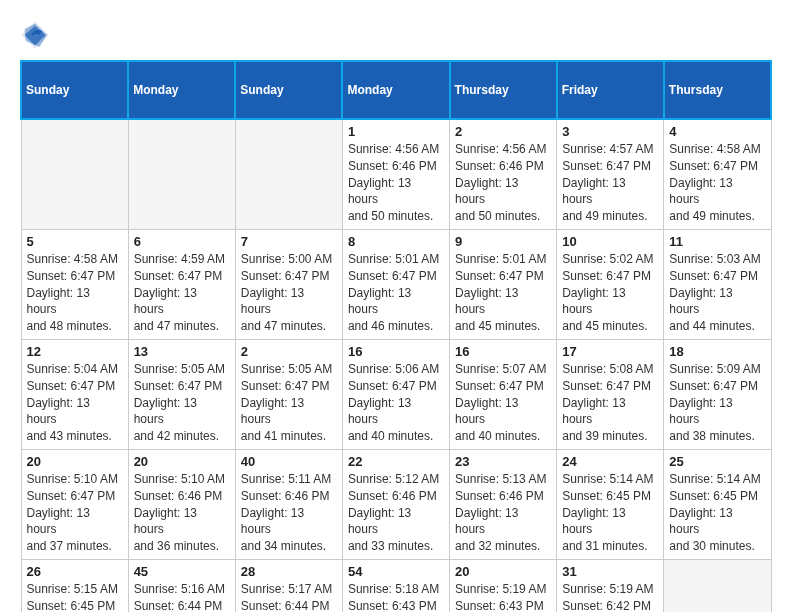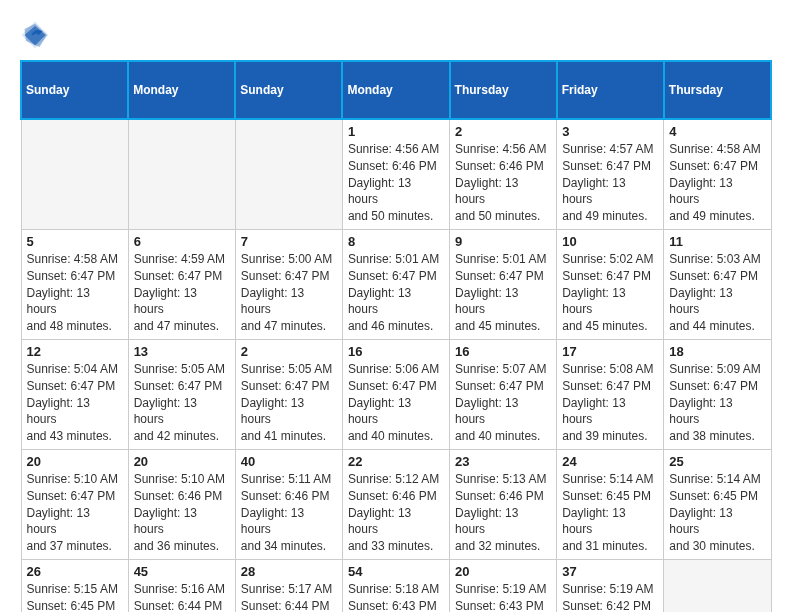--- a/index.html
+++ b/index.html
@@ -252,19 +252,19 @@
         </td>
         <td>
           <div class="day-number">54</div>
           <div class="day-info">Sunrise: 5:18 AM<br>Sunset: 6:43 PM<br>Daylight: 13 hours<br>and 25 minutes.</div>
         </td>
         <td>
           <div class="day-number">20</div>
           <div class="day-info">Sunrise: 5:19 AM<br>Sunset: 6:43 PM<br>Daylight: 13 hours<br>and 24 minutes.</div>
         </td>
         <td>
-          <div class="day-number">37</div>
+          <div class="day-number">31</div>
           <div class="day-info">Sunrise: 5:19 AM<br>Sunset: 6:42 PM<br>Daylight: 13 hours<br>and 22 minutes.</div>
         </td>
         <td class="empty"></td>
       </tr>
     </tbody>
 </table>
 
 </body></html>

